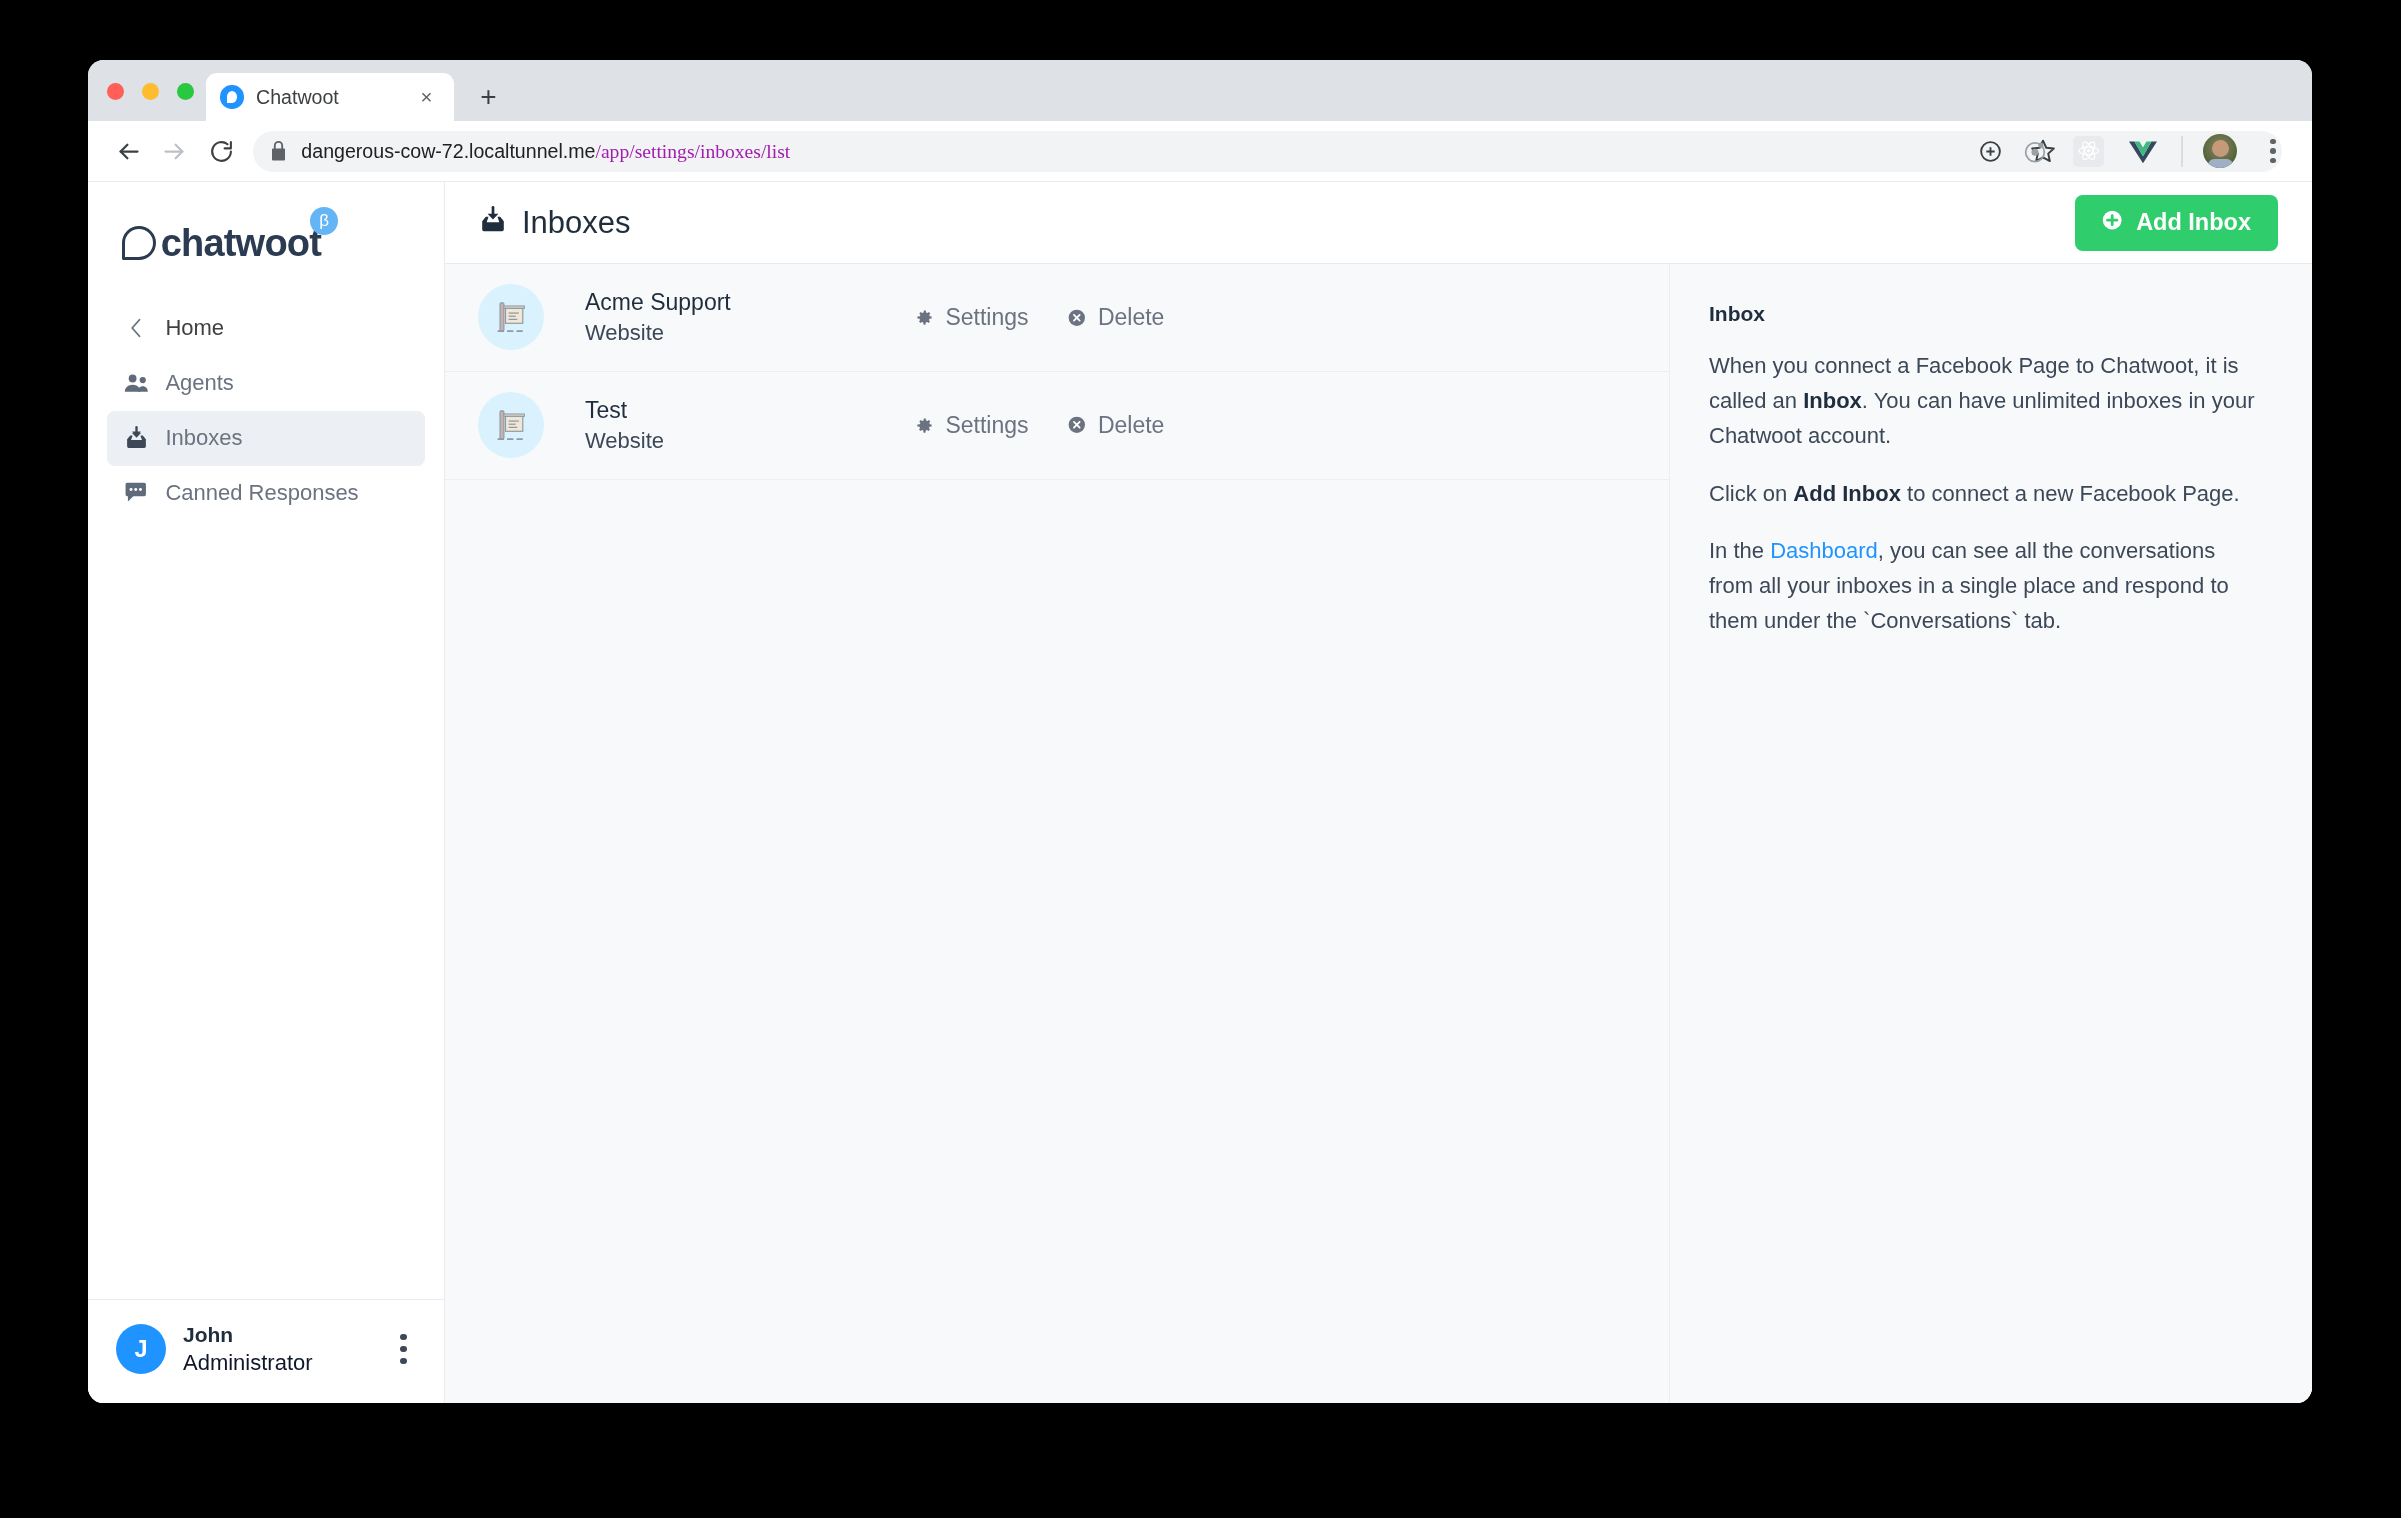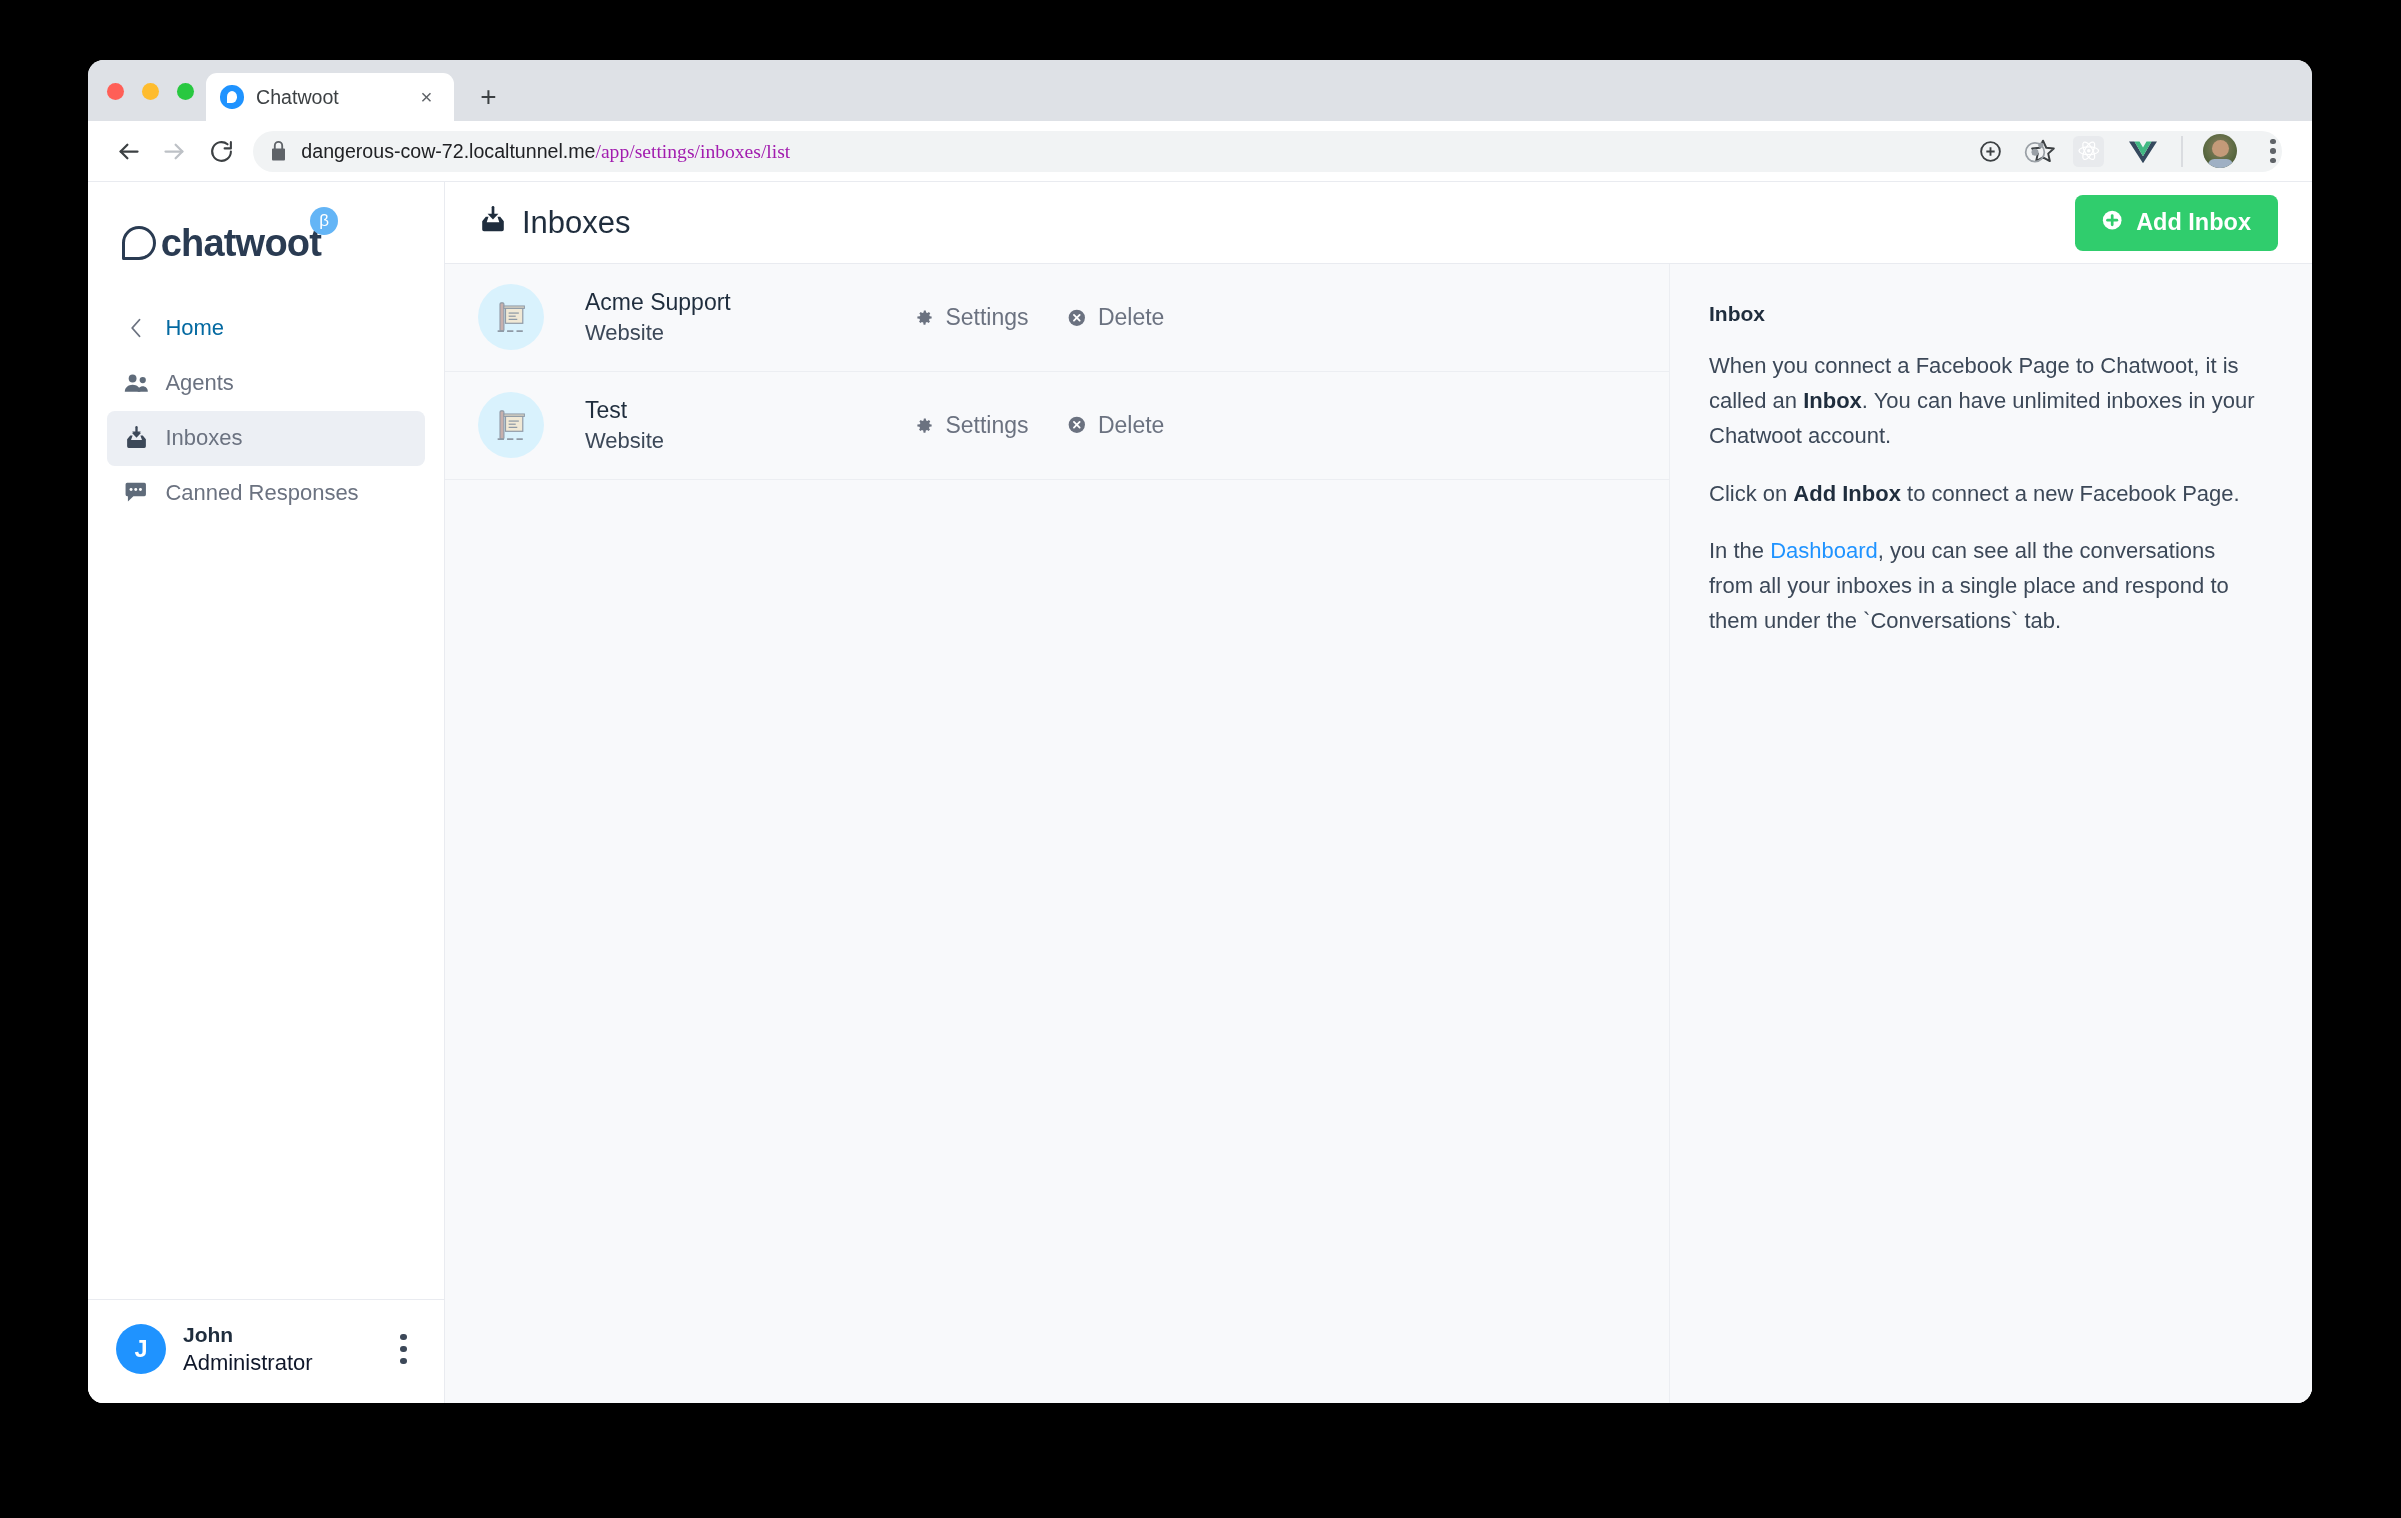--- a/index.html
+++ b/index.html
@@ -160,21 +160,21 @@
   }
 
   .nav{ padding:14px 19px 0 19px; }
   .nav-item{
     display:flex; align-items:center; gap:15.7px;
     height:55px; padding:0 15.7px; border-radius:7.8px;
     color:#6b7280; font-size:22px;
   }
   .nav-item.active{ background:#eceff4; }
   .nav-item .ico{ width:27px; height:27px; flex:0 0 auto; display:flex; align-items:center; justify-content:center; }
-  .nav-item.home{ color:#0369a1; }
+  .nav-item.home{ color:#404040; }
 
   .sidebar-spacer{ flex:1 1 auto; }
 
   .profile-row{
     border-top:1.6px solid #e9ebf0;
     display:flex; align-items:center; gap:17px;
     padding:22px 25px 27px 28px;
   }
   .avatar{
     width:50px; height:50px; border-radius:50%;

